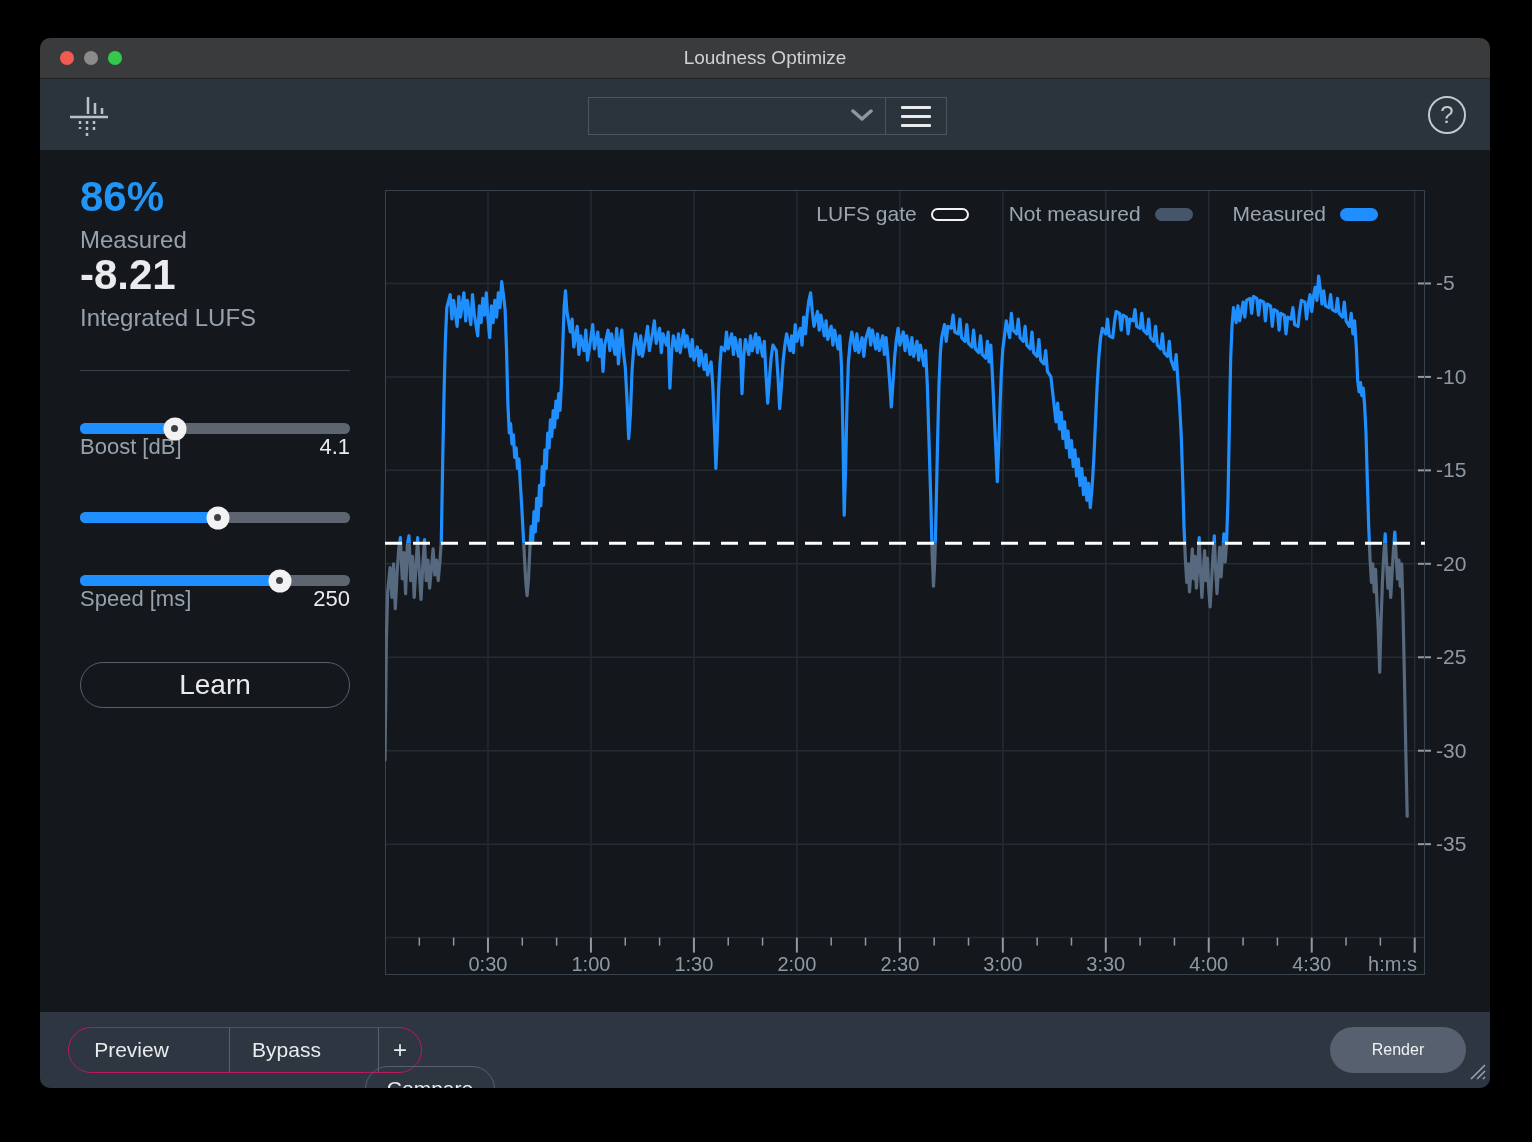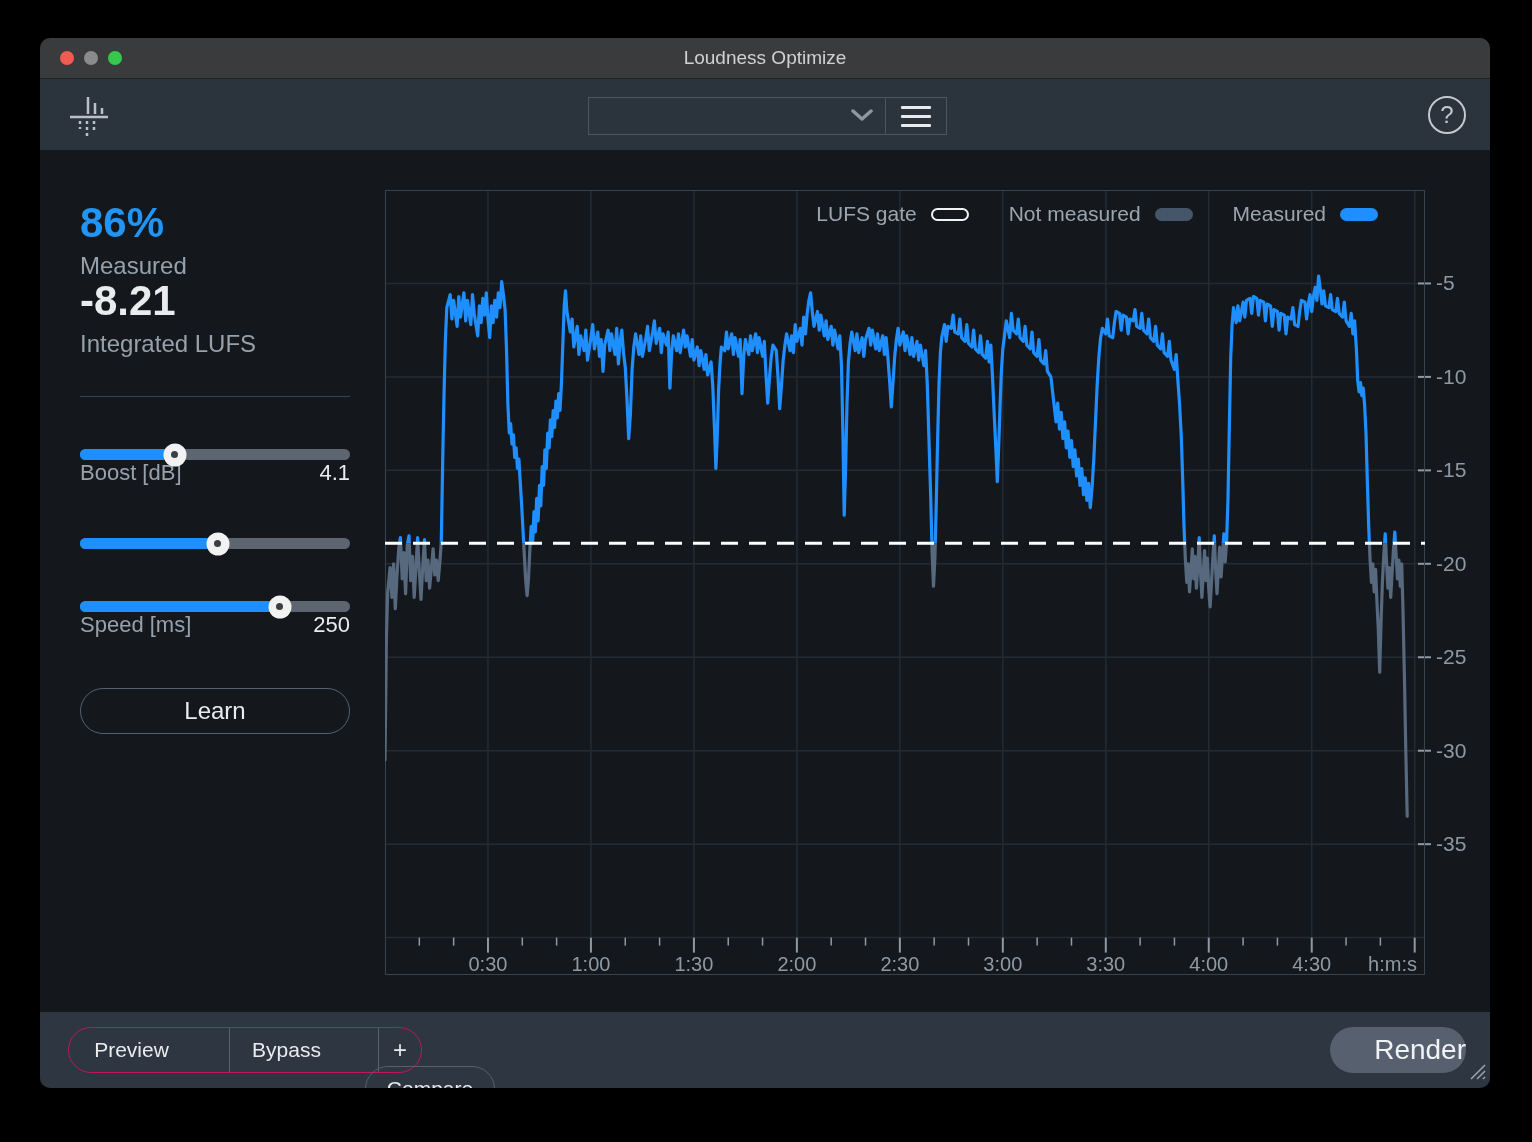--- a/index.html
+++ b/index.html
@@ -21,55 +21,55 @@
   .preset-wrap{position:absolute;left:548px;top:18px;height:38px;display:flex;}
   .preset{width:297px;height:38px;border:1px solid #4a5662;border-right:none;box-sizing:border-box;
     display:flex;align-items:center;justify-content:flex-end;padding-right:12px;color:#c7ccd2;font-size:18px;}
   .hamburger{width:62px;height:38px;border:1px solid #4a5662;box-sizing:border-box;display:flex;
     flex-direction:column;align-items:center;justify-content:center;gap:6px;}
   .hamburger span{display:block;width:30px;height:3px;background:#e9ebed;border-radius:1px;}
   .help-btn{position:absolute;right:24px;top:17px;width:38px;height:38px;border:2px solid #c3c9cf;
     border-radius:50%;box-sizing:border-box;color:#c3c9cf;font-size:24px;text-align:center;line-height:33px;}
   
   .main{position:absolute;left:0;top:112px;width:100%;height:862px;background:#14181d;}
-  .sidebar{position:absolute;left:40px;top:52px;width:270px;}
+  .sidebar{position:absolute;left:40px;top:26px;width:270px;}
   .stat-pct{color:#2095f5;font-size:42px;font-weight:bold;line-height:1.0;}
   .stat-sub{color:#97a1ac;font-size:24px;margin-top:8px;}
   .stat-lufs{color:#e9ebed;font-size:42px;font-weight:bold;line-height:1.0;}
   .divider{height:1px;background:#3a434d;margin-top:38px;}
   .slider-row{margin-top:52px;}
   .slider-row:first-of-type{margin-top:56px;}
   .slider-track{position:relative;height:11px;border-radius:6px;background:#5d6670;}
   .slider-fill{position:absolute;left:0;top:0;height:11px;border-radius:6px;background:#1f8fff;}
   .slider-thumb{position:absolute;top:50%;width:23px;height:23px;border-radius:50%;background:#f2f2f2;
     transform:translate(-50%,-50%);}
   .slider-thumb::after{content:"";position:absolute;left:50%;top:50%;width:7px;height:7px;border-radius:50%;
     background:#3a3f46;transform:translate(-50%,-50%);}
   .slider-meta{display:flex;justify-content:space-between;}
   .slider-label{color:#97a1ac;font-size:22px;}
   .slider-value{color:#e9ebed;font-size:22px;}
   .learn-btn{margin-top:50px;width:100%;height:46px;border:1px solid #56616d;border-radius:23px;
-    box-sizing:border-box;color:#e9ebed;font-size:24px;text-align:center;line-height:44px;background:transparent;}
+    box-sizing:border-box;color:#e9ebed;font-size:28px;text-align:center;line-height:44px;background:transparent;}
   
   .chart{position:absolute;left:345px;top:40px;width:1105px;height:785px;}
   .legend{position:absolute;right:112px;top:12px;display:flex;align-items:center;gap:40px;}
   .legend-item{display:flex;align-items:center;gap:14px;}
   .legend-label{color:#9ba5b0;font-size:21px;}
   .legend-pill{width:38px;height:13px;border-radius:7px;box-sizing:border-box;}
   
   .footer{position:absolute;left:0;top:974px;width:100%;height:76px;background:#2d3641;}
   .btn-group{position:absolute;left:28px;top:15px;height:46px;border:1px solid #be185d;border-radius:23px;
     box-sizing:border-box;display:flex;overflow:hidden;gap:35px;}
   .seg{height:100%;display:flex;align-items:center;justify-content:center;color:#e9ebed;font-size:21px;}
   .seg + .seg{border-left:1px solid #56616d;}
   .seg-preview{width:125px;} .seg-bypass{width:113px;} .seg-plus{width:42px;font-size:24px;}
   .compare-btn{position:absolute;left:325px;top:15px;width:130px;height:46px;border:1px solid #56616d;
     border-radius:23px;box-sizing:border-box;color:#e9ebed;font-size:21px;text-align:center;line-height:44px;margin-top:39px;}
   .render-btn{position:absolute;right:24px;top:15px;width:136px;height:46px;background:#57606e;
-    border-radius:23px;color:#f0f2f4;font-size:28px;text-align:right;line-height:46px;}
+    border-radius:23px;color:#f0f2f4;font-size:16px;text-align:center;line-height:46px;}
   .resize-grip{position:absolute;right:4px;bottom:4px;}
 </style>
 </head>
 <body>
 
 <div class="window">
 
   <div class="titlebar">
     <span class="traffic t-red"></span>
     <span class="traffic t-mid"></span>

